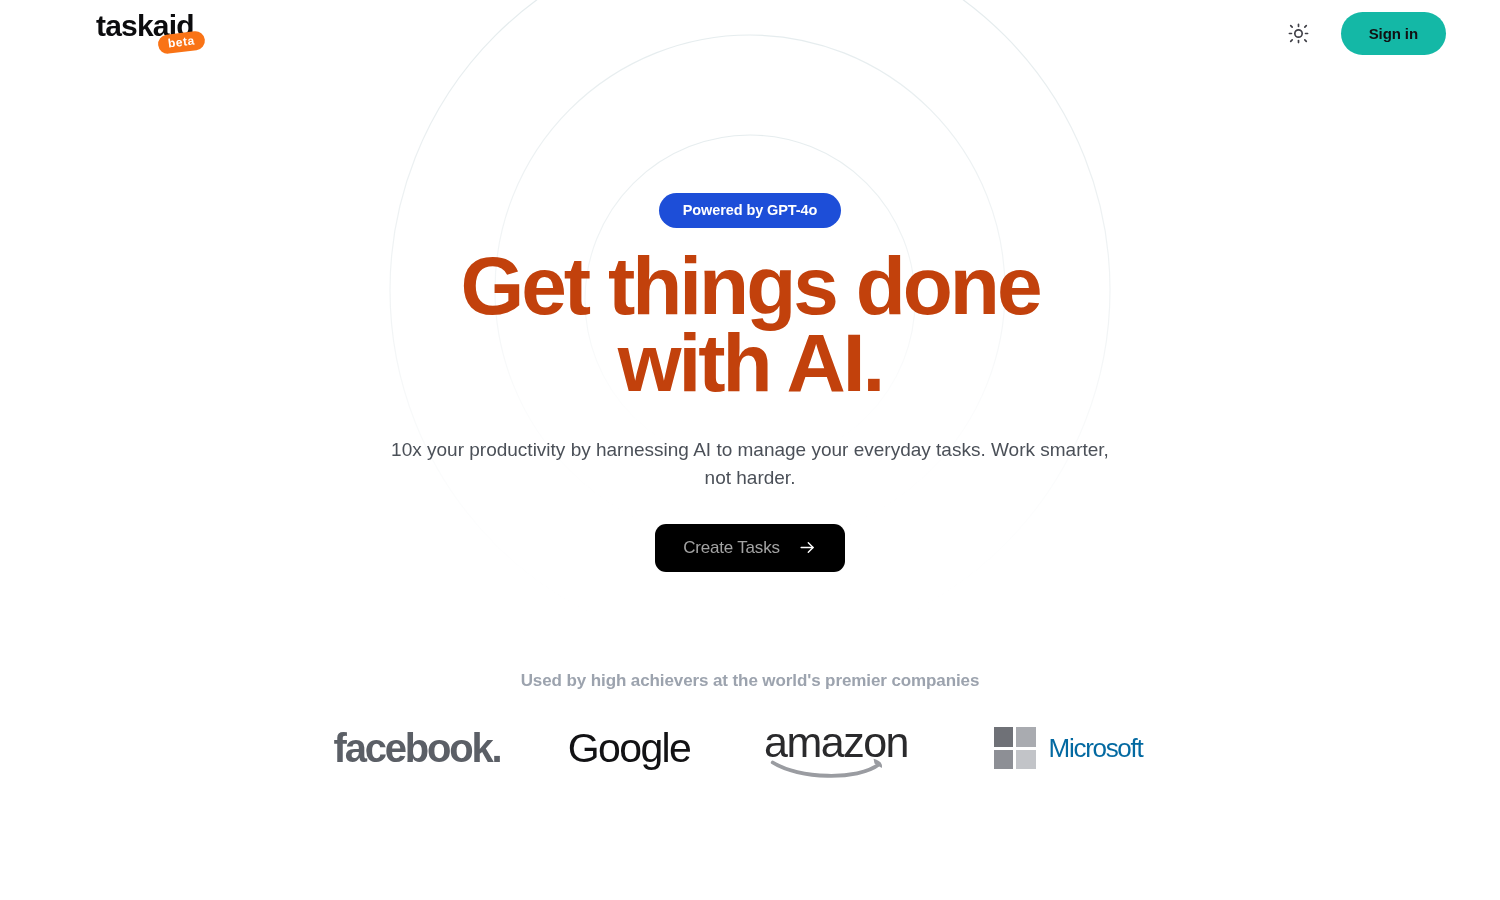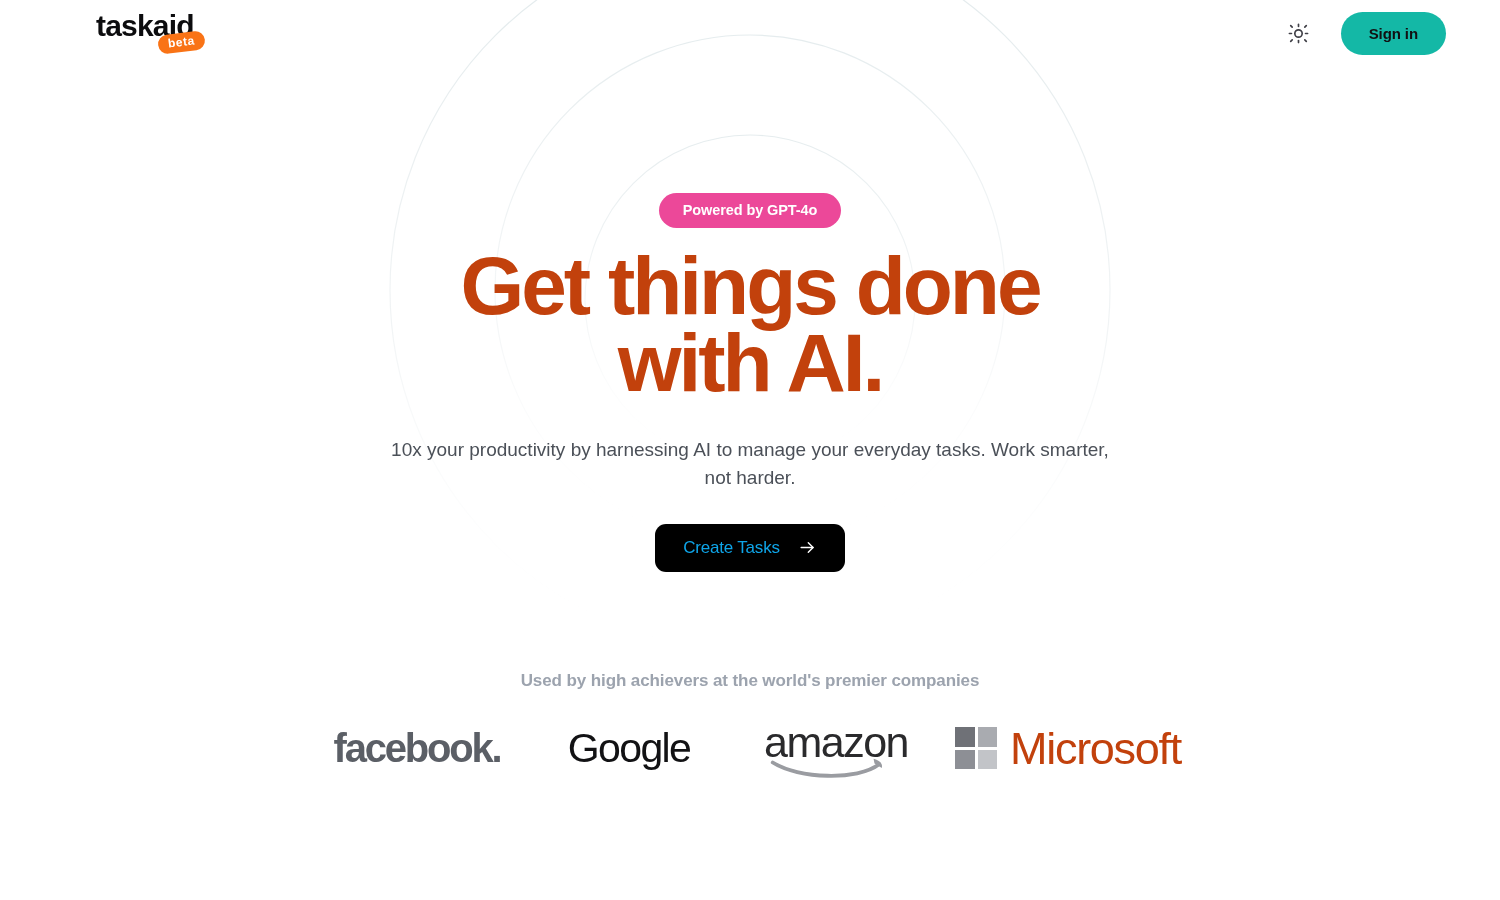--- a/index.html
+++ b/index.html
@@ -112,21 +112,21 @@
     width: 1500px;
     height: 660px;
     z-index: 3;
     display: flex;
     flex-direction: column;
     align-items: center;
     padding-top: 193px;
   }
 
   .badge {
-    background: #ec4899;
+    background: #1d4ed8;
     color: #ffffff;
     border-radius: 999px;
     padding: 10px 24px;
     font-size: 14.5px;
     font-weight: 700;
     letter-spacing: -0.1px;
     line-height: 1;
   }
 
   .headline {
@@ -147,21 +147,21 @@
     line-height: 1.48;
     color: #4b5058;
     text-align: center;
     max-width: 740px;
     font-weight: 400;
   }
 
   .cta-btn {
     margin-top: 31px;
     background: #000000;
-    color: #0ea5e9;
+    color: #a3a3a3;
     border: none;
     border-radius: 11px;
     padding: 0 28px;
     height: 48px;
     display: inline-flex;
     align-items: center;
     gap: 18px;
     font-size: 17px;
     font-weight: 500;
     cursor: pointer;
@@ -248,23 +248,23 @@
   .ms-grid {
     width: 42px;
     height: 42px;
     display: grid;
     grid-template-columns: 1fr 1fr;
     grid-template-rows: 1fr 1fr;
     gap: 3px;
   }
   .ms-sq { width: 100%; height: 100%; }
   .ms-text {
-    font-size: 45px;
+    font-size: 26px;
     font-weight: 400;
-    color: #c2410c;
+    color: #0369a1;
     letter-spacing: -1.3px;
     line-height: 1;
     font-family: "Liberation Sans", sans-serif;
   }
 </style>
 </head>
 <body>
 
 <svg class="bg-rings" viewBox="0 0 1500 900" xmlns="http://www.w3.org/2000/svg" aria-hidden="true">
   <defs>

